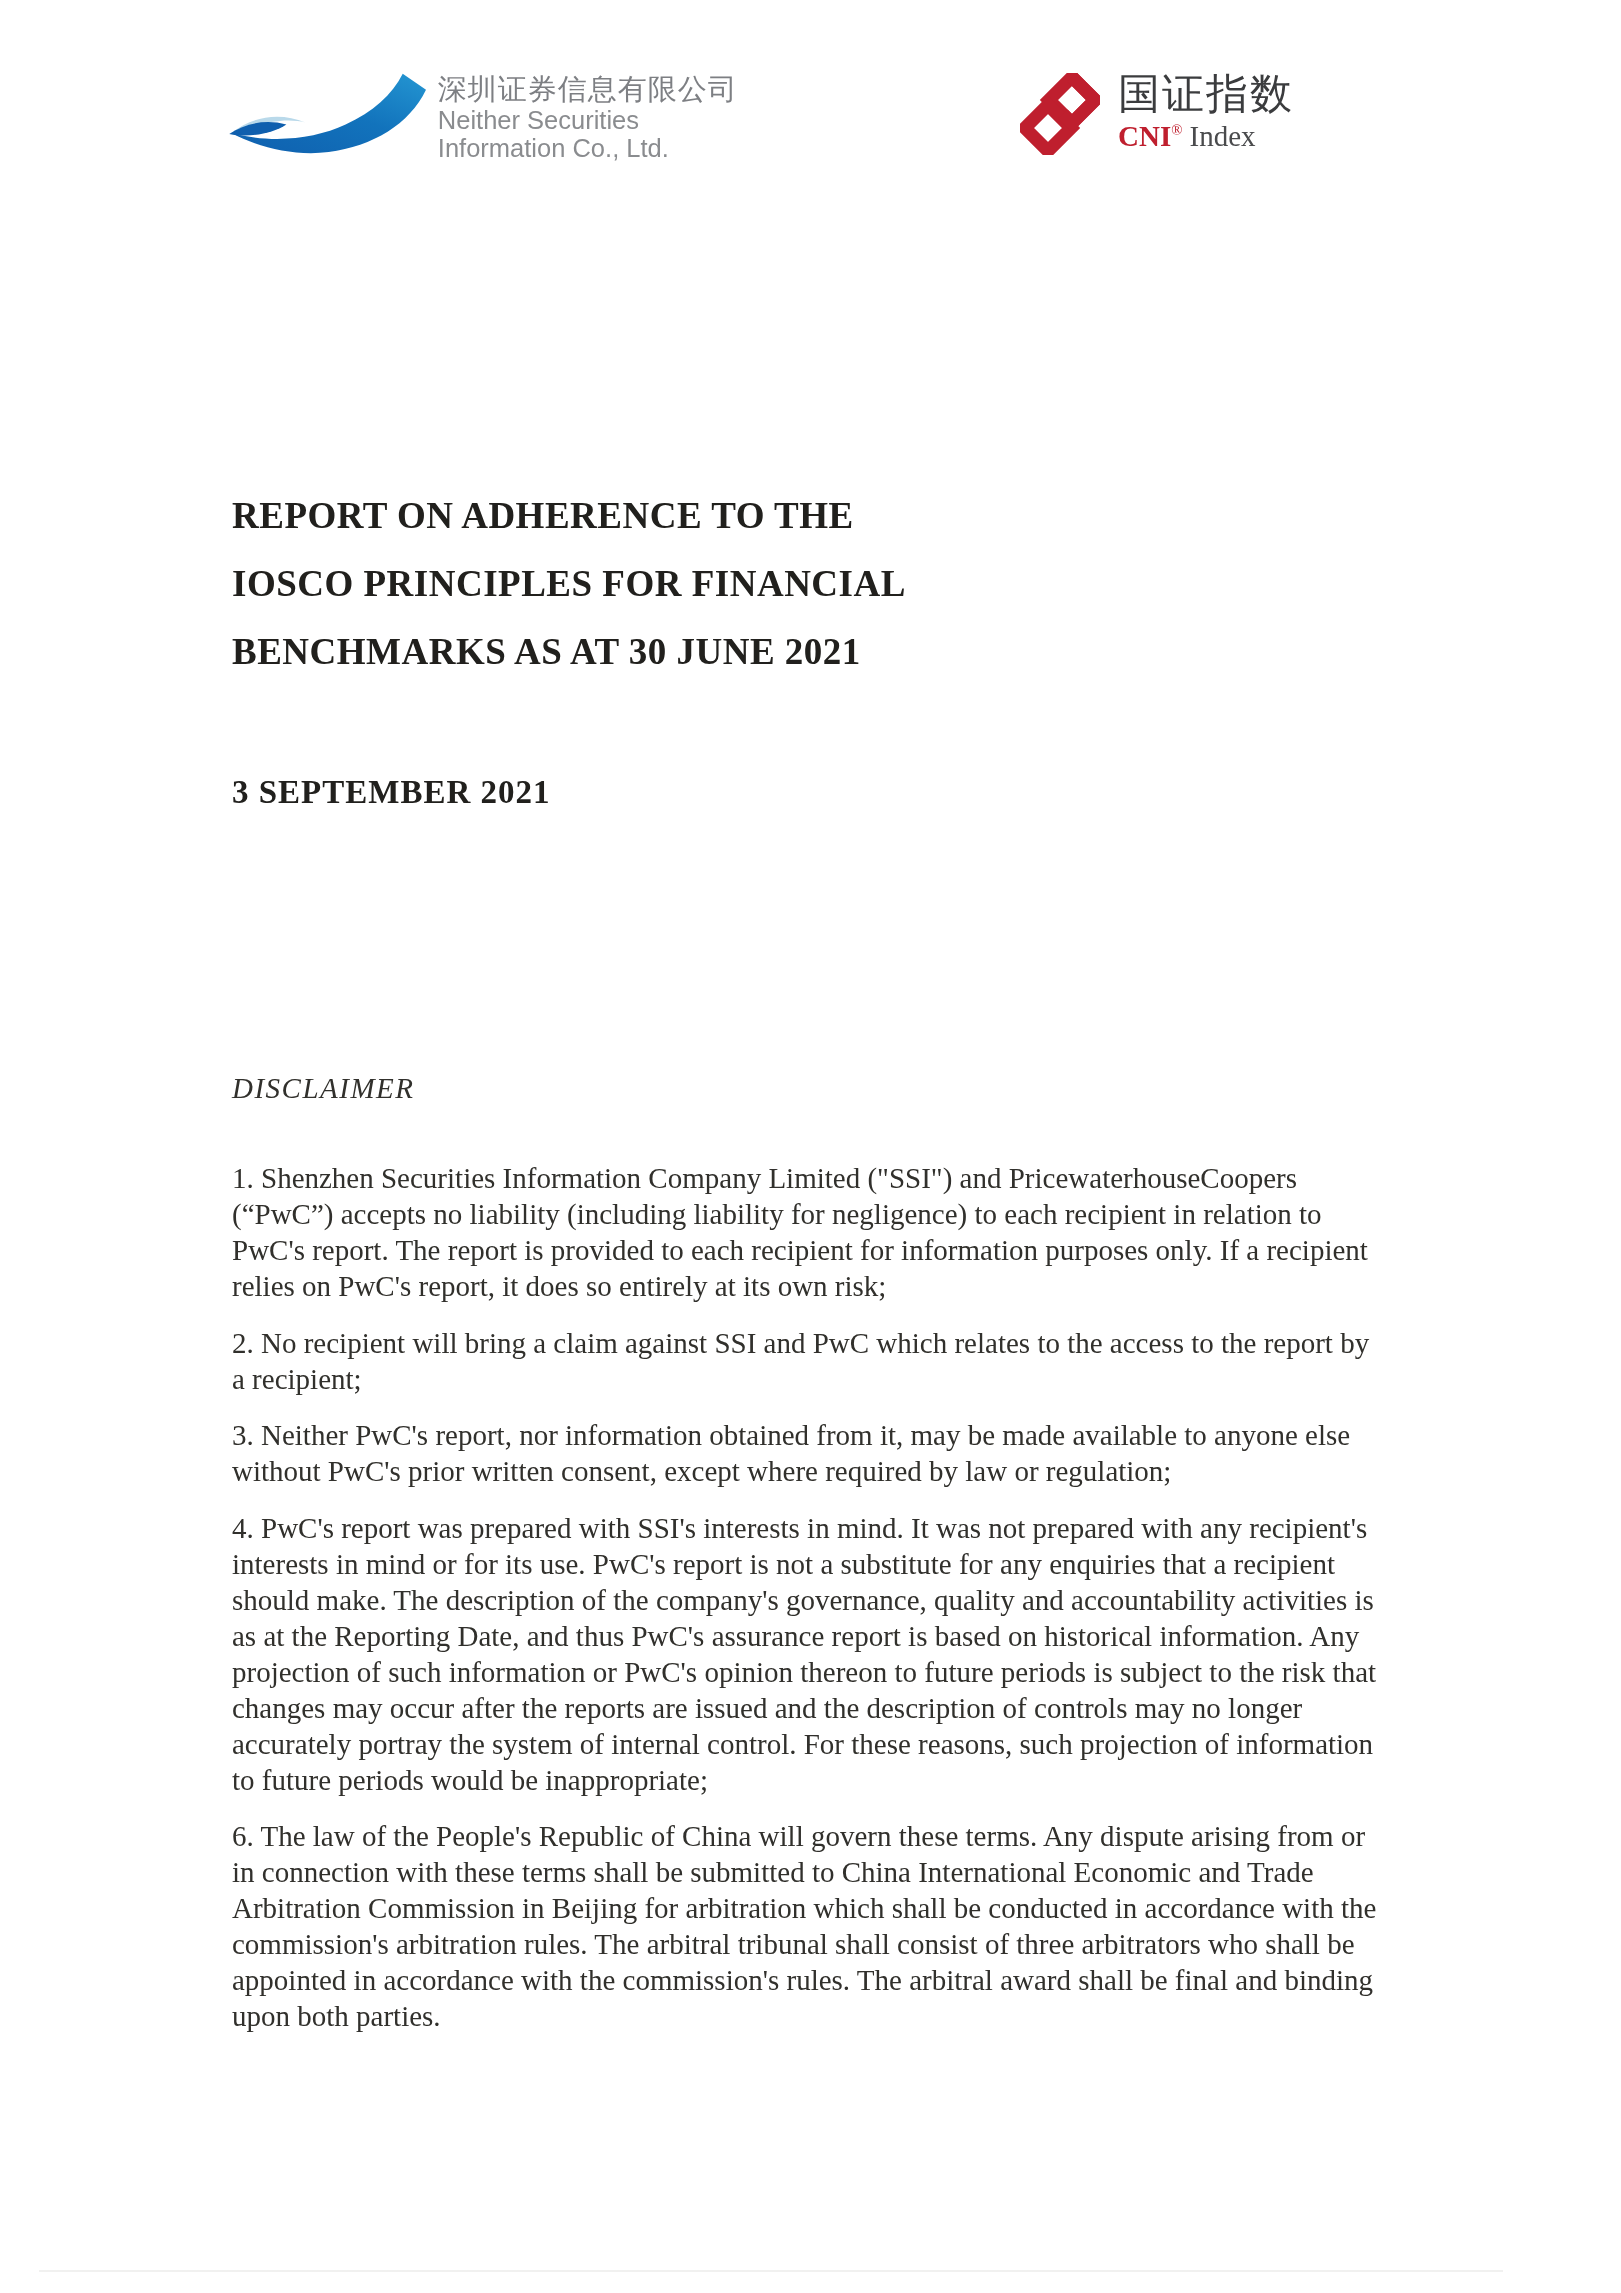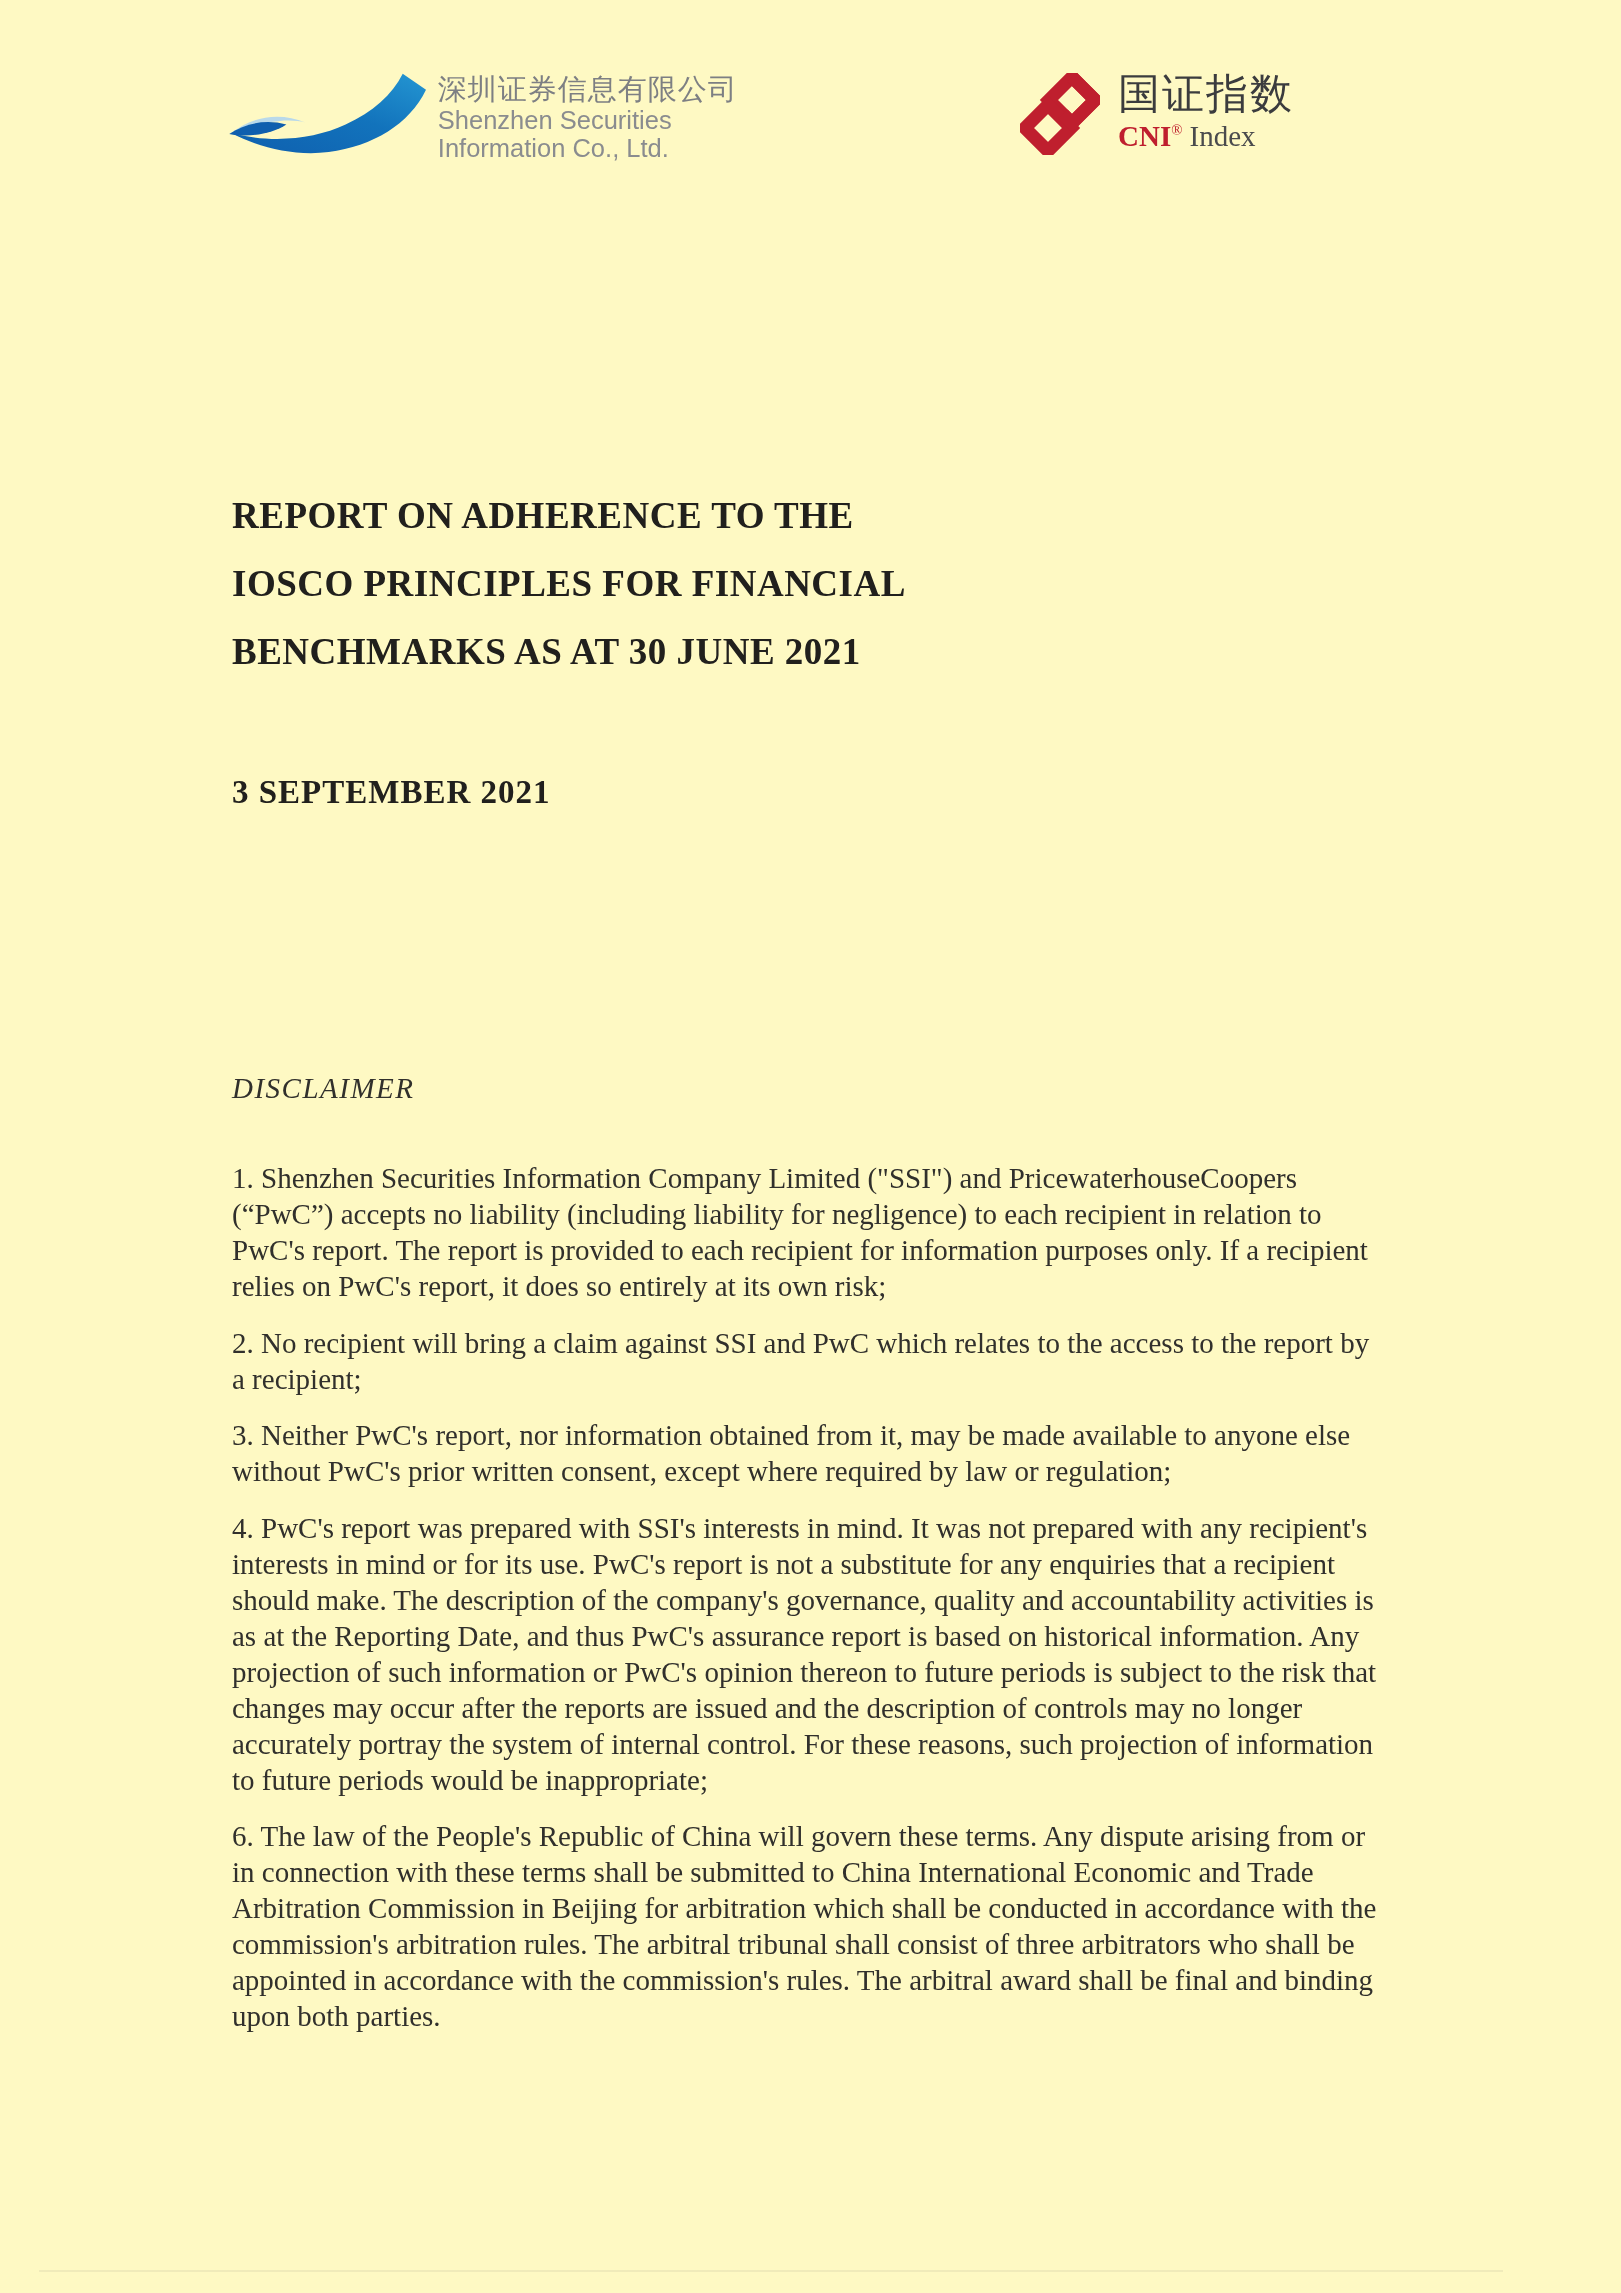--- a/index.html
+++ b/index.html
@@ -5,21 +5,21 @@
   html, body {
     margin: 0;
     padding: 0;
     background: #e8e8e4;
   }
   .page {
     position: relative;
     width: 1621px;
     height: 2294px;
     margin: 0 auto;
-    background: #fef9c3;
+    background: #ffffff;
     overflow: hidden;
     font-family: "Liberation Serif", serif;
   }
   .page::after { 
     content: "";
     position: absolute;
     left: 39px;
     right: 118px;
     bottom: 21.6px;
     height: 2px;
@@ -164,21 +164,21 @@
             <stop offset="0.55" stop-color="#1273bc"></stop>
             <stop offset="1" stop-color="#2496d2"></stop>
           </linearGradient>
         </defs>
         <path d="M168,2 L190,17 C174,50 140,70 98,76 C66,80 32,72 6,58 C44,68 84,64 114,50 C140,38 158,22 168,2 Z" fill="url(#swooshGrad)"></path>
         <path d="M6,58 C26,42 52,38 76,48 C60,44 34,46 14,60 Z" fill="#b9d9ea"></path>
         <path d="M4,59 C20,48 40,45 58,50 C46,58 24,63 4,59 Z" fill="#0f5fae"></path>
       </svg>
       <div class="ssi-logo-text">
         <div class="ssi-cn">深圳证券信息有限公司</div>
-        <div class="ssi-en">Shenzhen Securities</div>
+        <div class="ssi-en">Neither Securities</div>
         <div class="ssi-en">Information Co., Ltd.</div>
       </div>
     </div>
 
     <div class="cni-logo">
       <svg class="cni-mark" viewBox="0 0 80 80" xmlns="http://www.w3.org/2000/svg">
         <path d="M52,3 L75,26 L52,49 L29,26 Z" fill="none" stroke="#bf1f2e" stroke-width="13"></path>
         <path d="M28,31 L51,54 L28,77 L5,54 Z" fill="none" stroke="#bf1f2e" stroke-width="13"></path>
         <path d="M52,3 L75,26 L52,49 L43,40" fill="none" stroke="#bf1f2e" stroke-width="13"></path>
       </svg>

